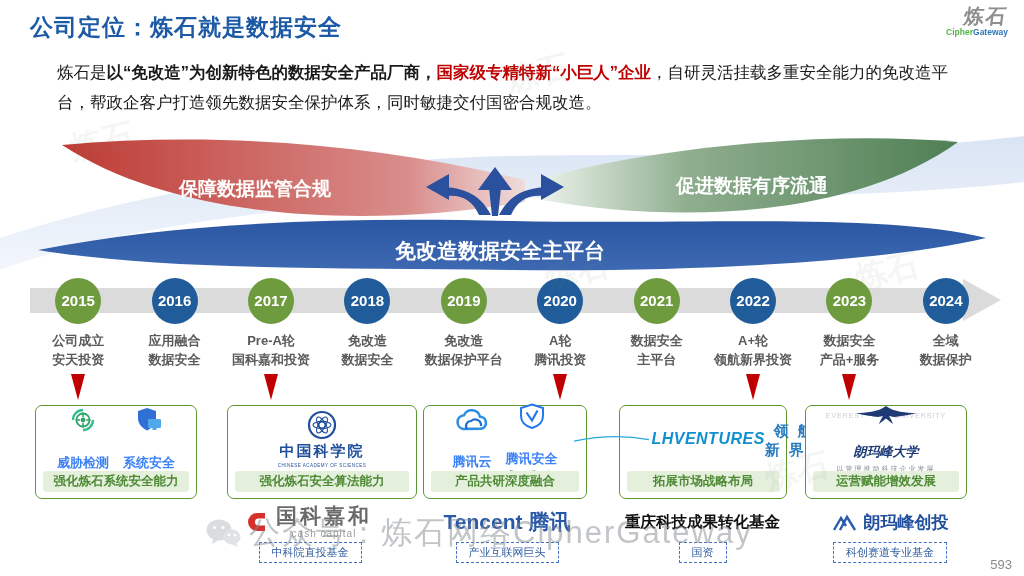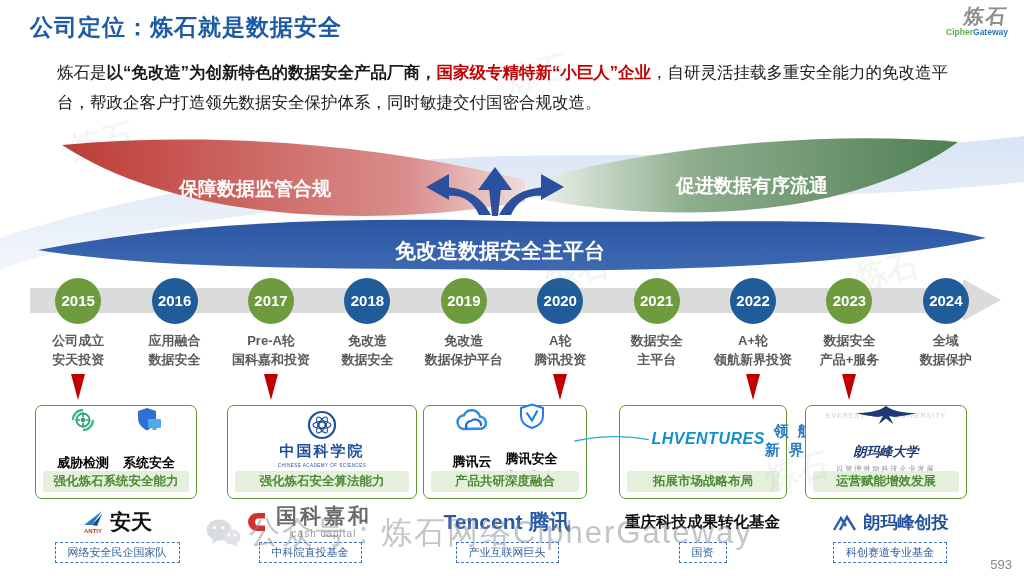--- a/index.html
+++ b/index.html
@@ -32,21 +32,21 @@
   .marker{width:0;height:0;margin:5px auto 0;border-left:7px solid transparent;
           border-right:7px solid transparent;border-top:26px solid #C00000;}
   
   .pbox{position:absolute;top:405px;height:94px;border:1.6px solid #5E9732;border-radius:7px;background:#fff;box-sizing:border-box;}
   .pbox1{left:35px;width:162px;} .pbox2{left:227px;width:190px;} .pbox3{left:423px;width:164px;}
   .pbox4{left:619px;width:168px;} .pbox5{left:805px;width:162px;}
   .pill{position:absolute;left:7px;right:7px;bottom:6px;height:21px;line-height:21px;background:#E4F0DC;
         color:#4E8A35;font-size:12.5px;font-weight:bold;text-align:center;border-radius:3px;white-space:nowrap;}
   .pcontent{position:absolute;left:0;right:0;top:4px;bottom:30px;display:flex;align-items:center;justify-content:center;gap:14px;}
   .stack{text-align:center;}
-  .stack .cap{font-size:13px;font-weight:bold;color:#000000;margin-top:17px;}
+  .stack .cap{font-size:13px;font-weight:bold;color:#3b82f6;margin-top:17px;}
   .stack .sub{font-size:6px;color:#8a8a8a;margin-top:1px;}
   .cas{display:flex;flex-direction:column;align-items:center;gap:2px;}
   .cas-name{font-size:15px;font-weight:bold;color:#1F4E9C;letter-spacing:2px;}
   .cas-en{font-size:4.5px;color:#1F4E9C;letter-spacing:.5px;}
   .lh{display:flex;align-items:center;}
   .lh-brand{font-size:16px;font-weight:900;font-style:italic;color:#1290CE;letter-spacing:.5px;}
   .lh-zh{font-size:15px;font-weight:bold;color:#2A7CC0;letter-spacing:9px;margin-top:3px;text-indent:9px;}
   .ev{display:flex;flex-direction:column;align-items:center;width:100%;}
   .ev-row{position:relative;width:100%;height:24px;}
   .ev-en{position:absolute;left:0;right:0;top:8px;font-size:7px;color:#C9CDD4;letter-spacing:1px;word-spacing:26px;text-align:center;}
@@ -291,33 +291,20 @@
             <path d="M32,2 C24,8 12,9 2,9 C12,12 18,12 24,13 L29,12 C27,15 26,17.5 25,20 L32,14.5 L39,20 C38,17.5 37,15 35,12 L40,13 C46,12 52,12 62,9 C52,9 40,8 32,2 Z" fill="#1E3A74"></path>
           </svg>
         </div>
         <div class="ev-name">朗玛峰大学</div>
         <div class="ev-slogan">以管理推动科技企业发展</div>
       </div>
     </div>
     <div class="pill">运营赋能增效发展</div>
   </div>
 
-  <div class="inv inv1">
-    <div class="inv-row">
-      <div style="text-align:center;">
-        <svg width="22" height="18" viewBox="0 0 22 18">
-          <path d="M2,15 L20,1 L10,15 Z" fill="#2B7BC8"></path>
-          <path d="M10,15 L20,4 L15,16 Z" fill="#174F8C"></path>
-        </svg>
-        <div class="antiy-sub">ANTIY</div>
-      </div>
-      <div class="antiy-name">安天</div>
-    </div>
-    <div class="tag">网络安全民企国家队</div>
-  </div>
 
   <div class="inv inv2">
     <div class="inv-row">
       <svg width="22" height="22" viewBox="0 0 22 22">
         <path d="M17,2 H9 A7.5,7.5 0 0 0 9,20 H17 V14.5 H10.5 A3,3 0 0 1 10.5,7.5 H17 Z" fill="#D7312E"></path>
       </svg>
       <div>
         <div class="gk-name">国科嘉和</div>
         <div class="gk-sub">cash capital</div>
       </div>

